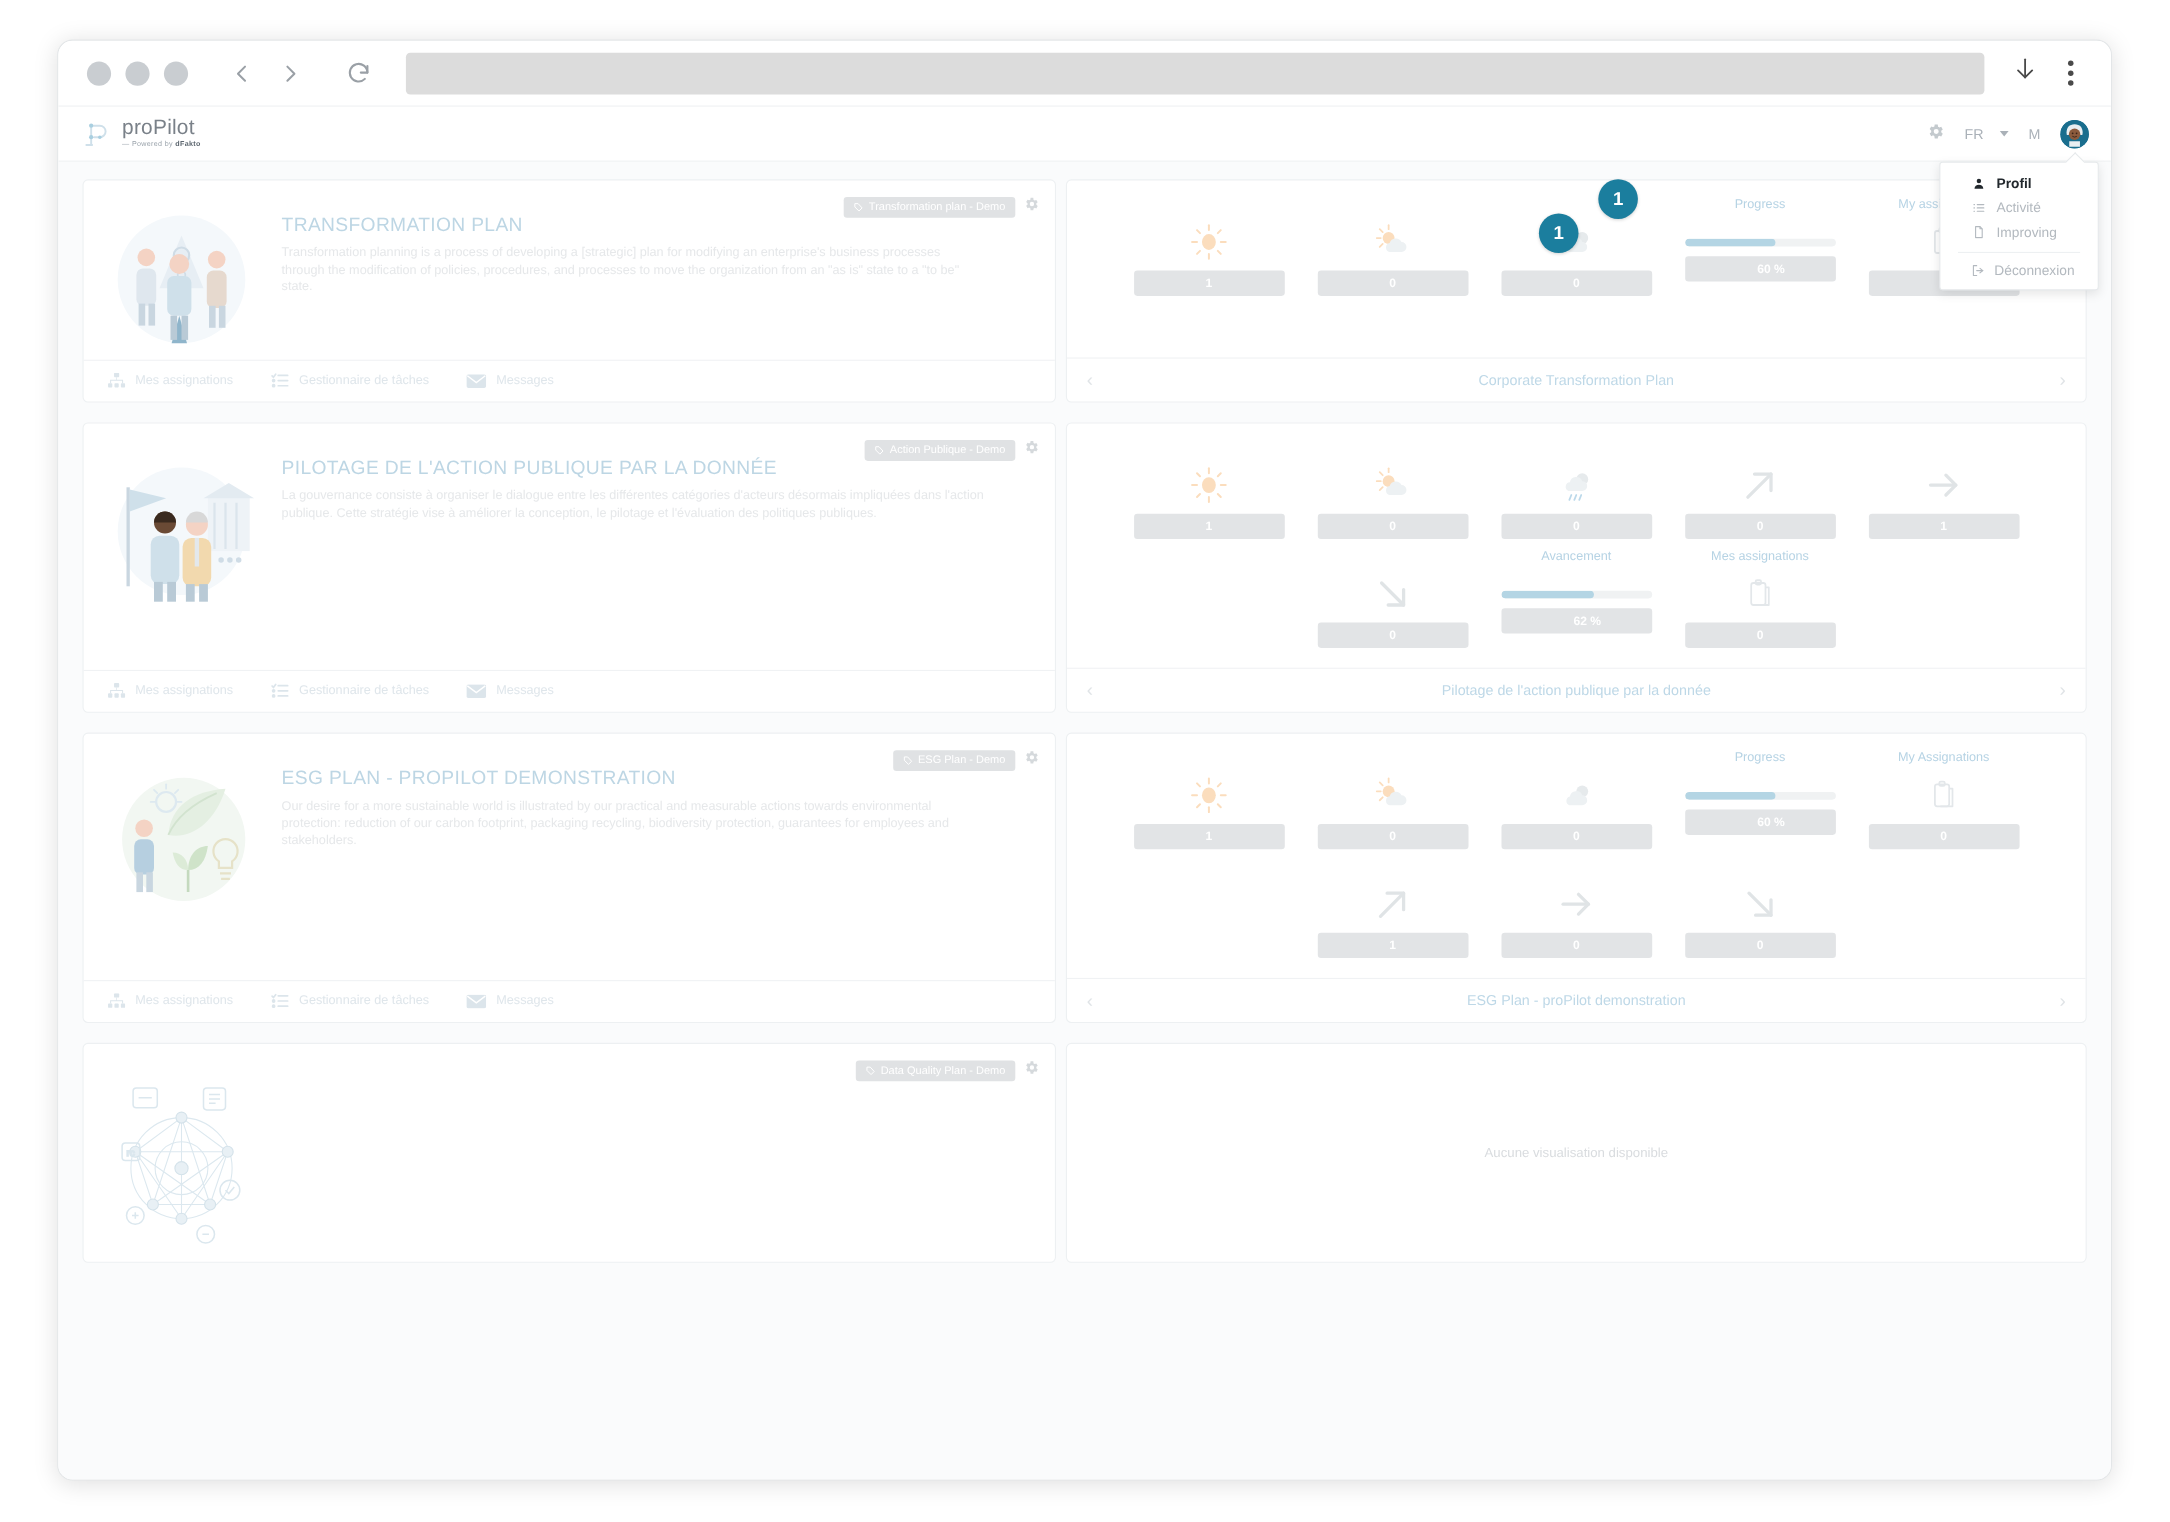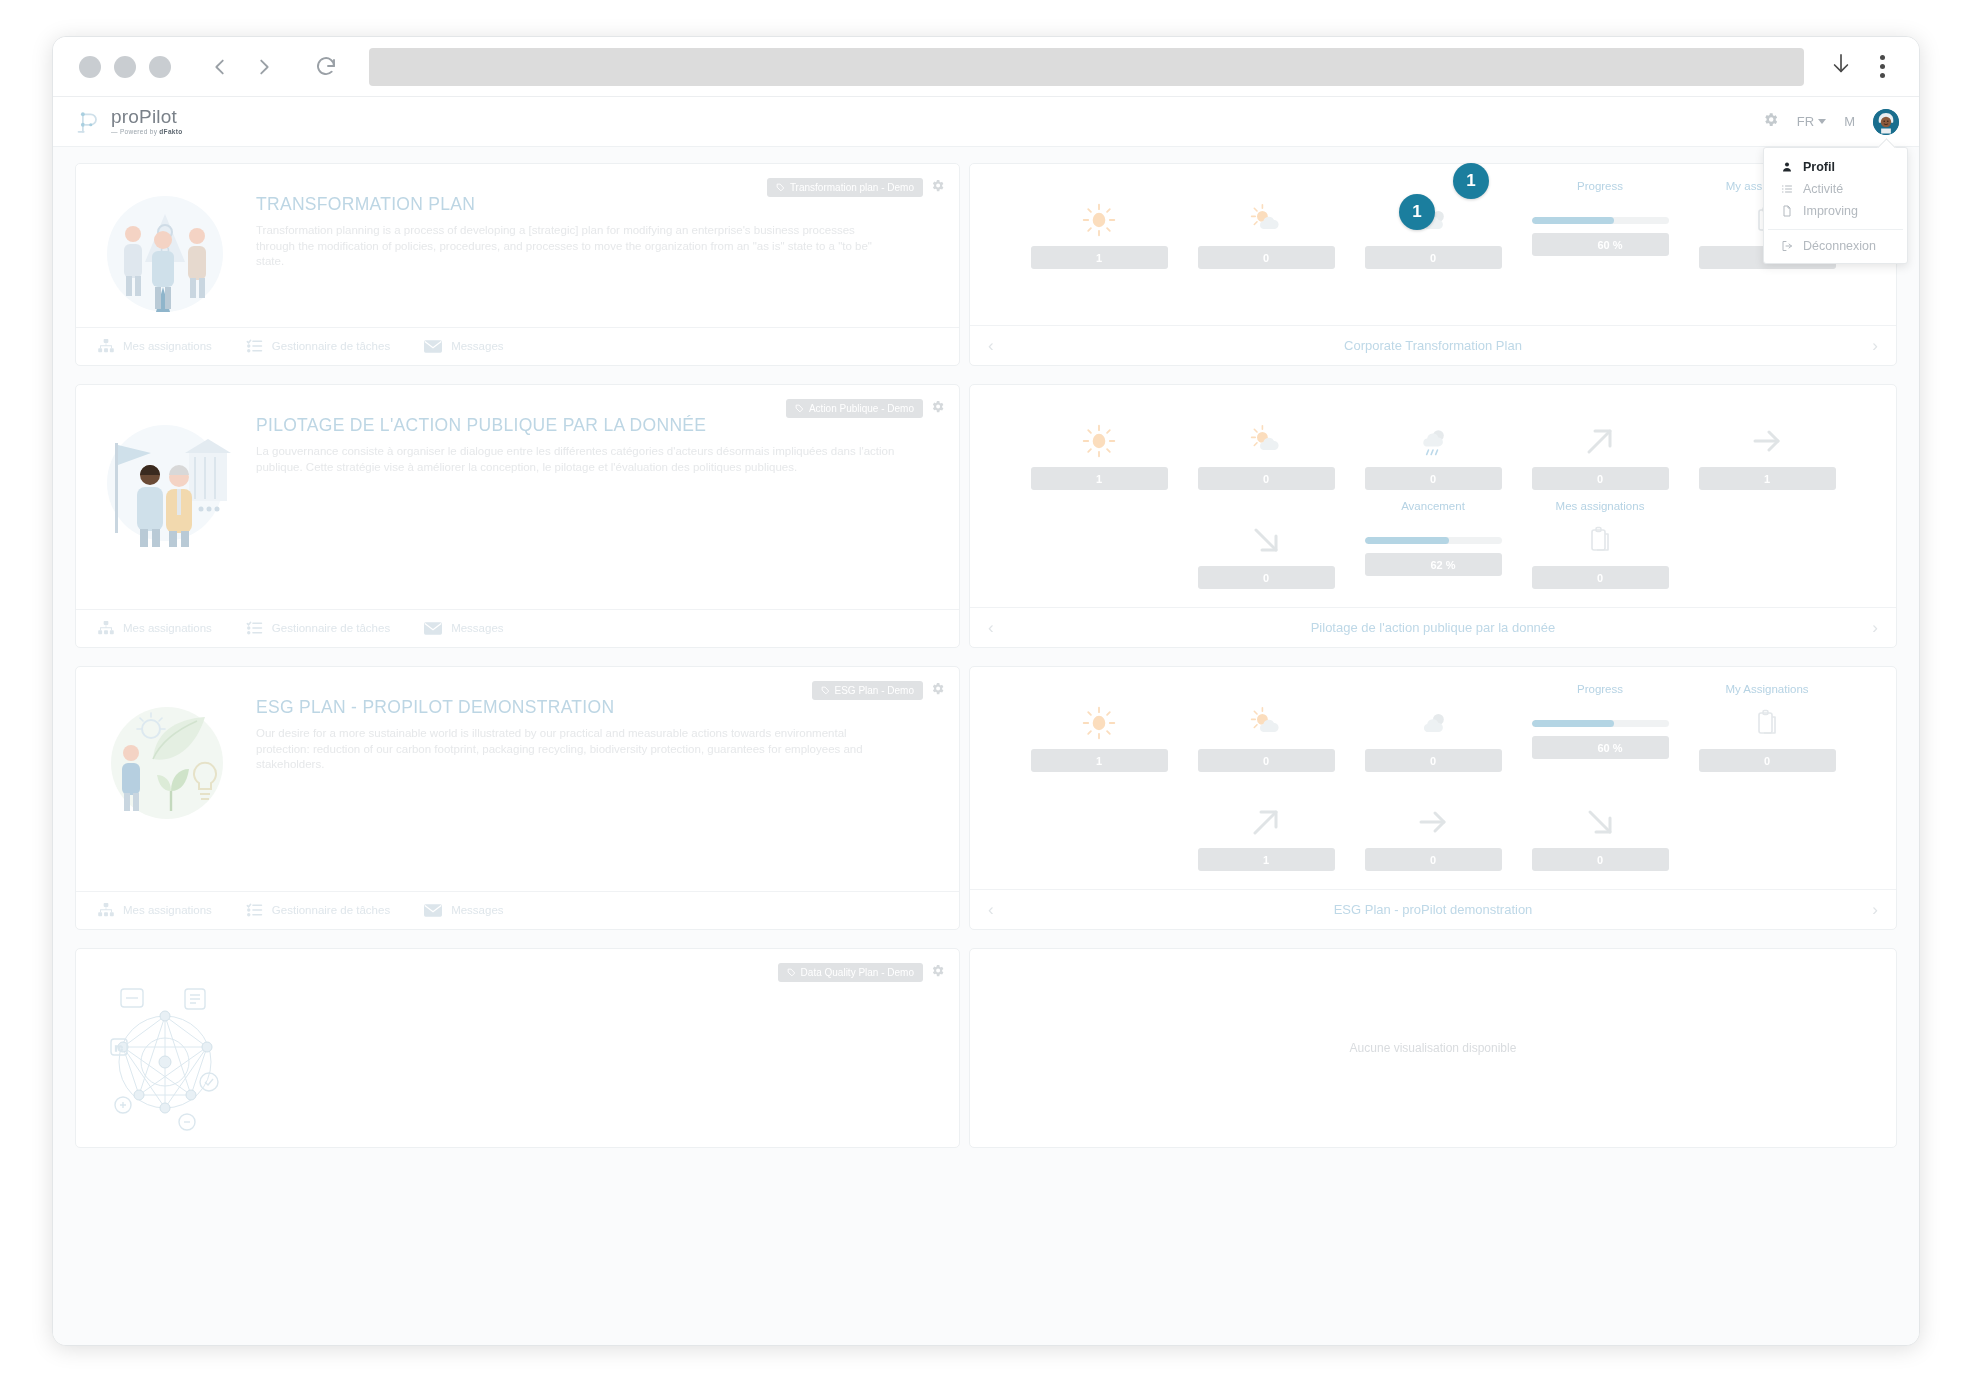--- a/index.html
+++ b/index.html
@@ -66,21 +66,21 @@
   .logo-text { display: flex; flex-direction: column; line-height: 1; }
   .logo-name { font-size: 19px; color: #7a8189; letter-spacing: .2px; }
   .logo-sub { font-size: 6.5px; color: #9aa3ab; margin-top: 3px; letter-spacing: .3px; }
   .logo-sub b { color: #5c666f; }
 
   .header-right {
     margin-left: auto;
     display: flex; align-items: center; gap: 18px;
   }
   .gear-hdr svg { fill: #c4cace; }
-  .lang-sel { font-size: 13px; color: #aab1b8; display: flex; align-items: center; gap: 4px; }
+  .lang-sel { font-size: 13px; color: #aab1b8; display: flex; align-items: center; gap: 15px; }
   .caret { width: 0; height: 0; border-left: 4px solid transparent; border-right: 4px solid transparent; border-top: 5px solid #aab1b8; }
   .menu-lbl { font-size: 13px; color: #aab1b8; }
   .avatar {
     width: 26px; height: 26px; border-radius: 50%;
     background: #1a6e8e;
     display: flex; align-items: center; justify-content: center;
     font-size: 14px;
     overflow: hidden;
   }
   .avatar-face { width: 26px; height: 26px; }
@@ -102,21 +102,21 @@
 
   
   .dropdown {
     position: absolute;
     right: 11px; top: 50px;
     width: 145px;
     background: #ffffff;
     border: 1px solid #e6e9eb;
     border-radius: 3px;
     box-shadow: 0 3px 10px rgba(0,0,0,.10);
-    padding: 8px 4px 6px;
+    padding: 8px 16px 6px;
     z-index: 50;
   }
   .dropdown::before {
     content: "";
     position: absolute;
     right: 14px; top: -7px;
     width: 12px; height: 12px;
     background: #fff;
     border-left: 1px solid #e6e9eb;
     border-top: 1px solid #e6e9eb;

